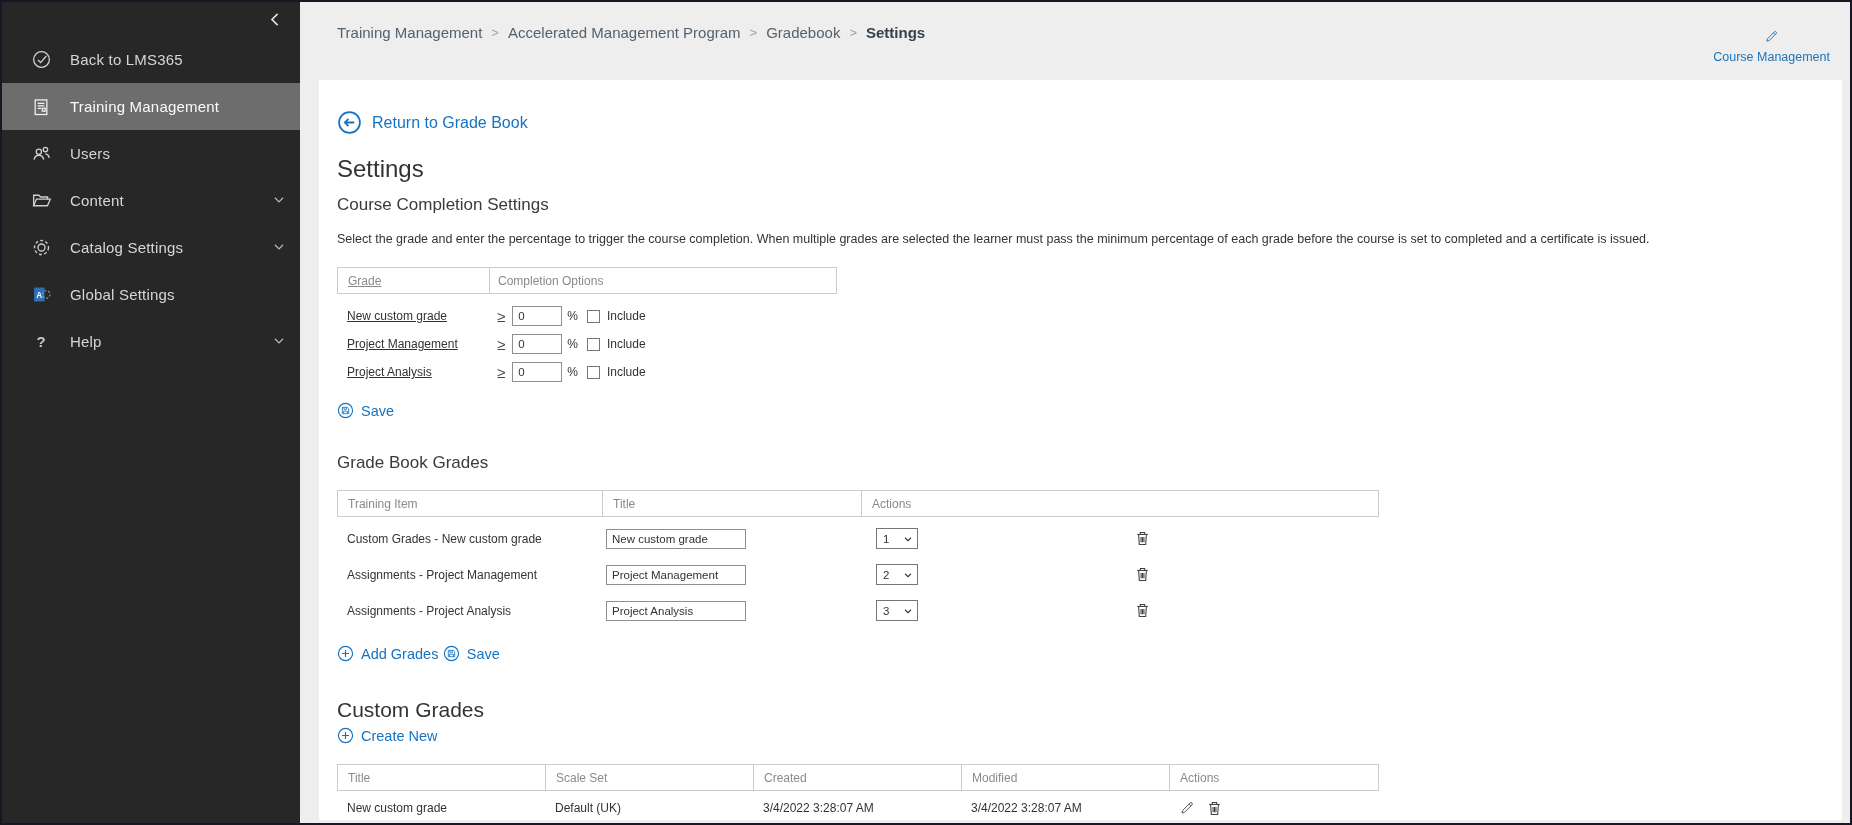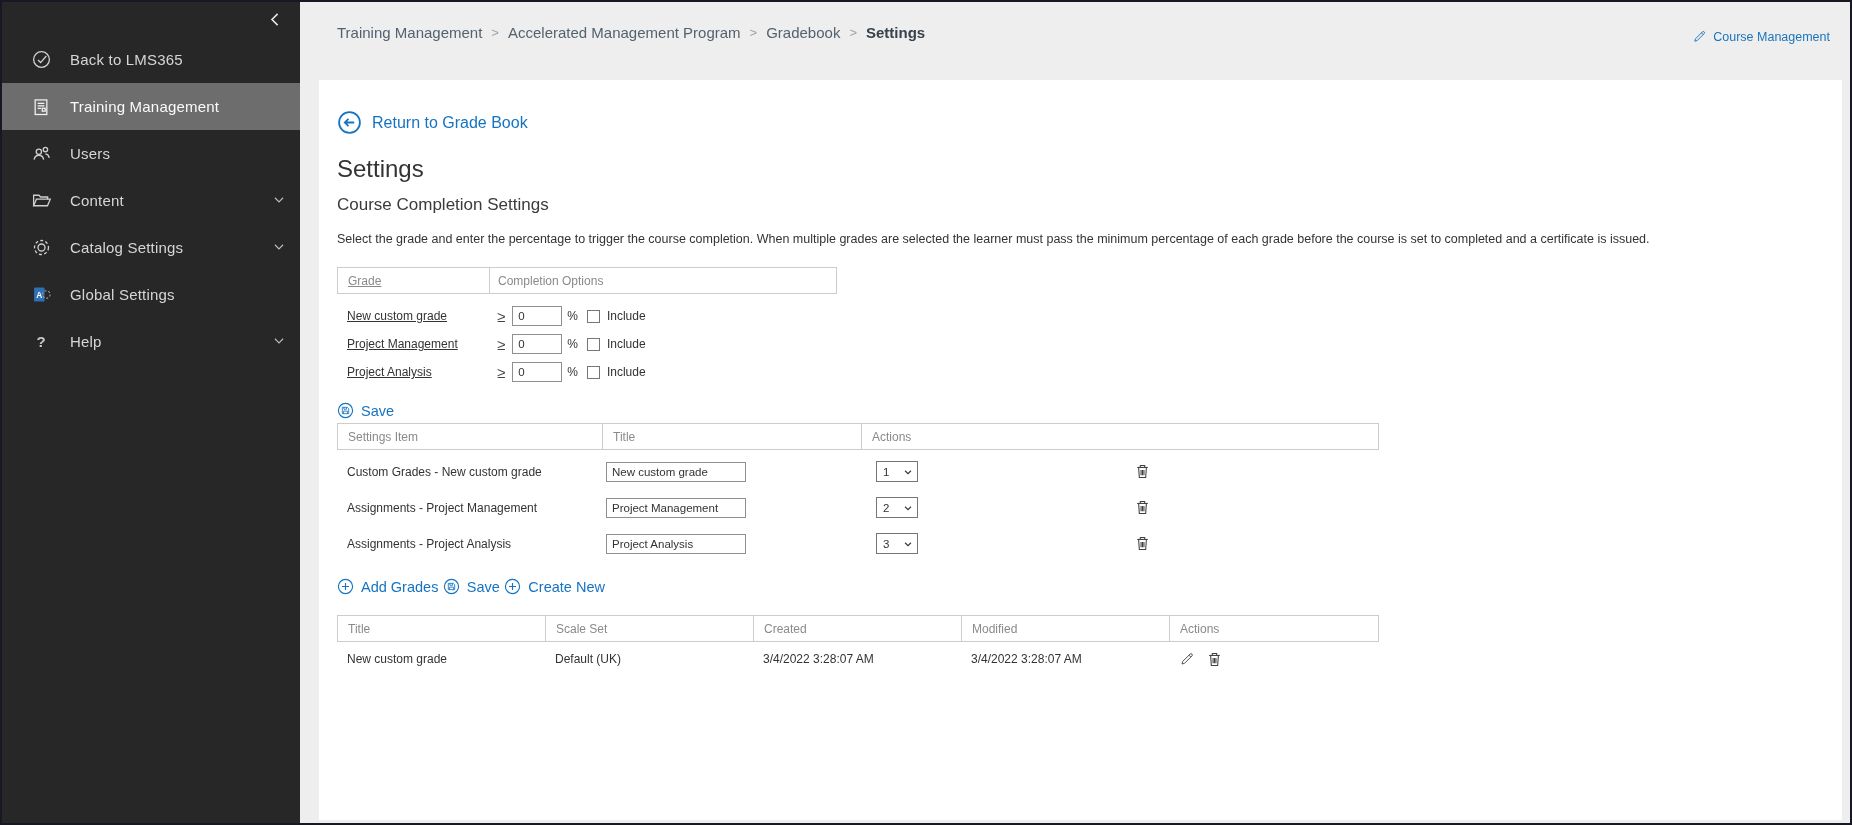--- a/index.html
+++ b/index.html
@@ -24,21 +24,21 @@
   .nav-item .chev { position:absolute; right:14px; top:50%; transform:translateY(-50%); color:#b8b8b8; }
   .qmark { font-size:15px; font-weight:bold; color:#c9c9c9; }
 
   
   .content-col { flex:1; display:flex; flex-direction:column; background:#eeeeee; min-width:0; }
   .topbar { height:78px; display:flex; justify-content:space-between; align-items:flex-start; padding:22px 20px 0 37px; }
   .breadcrumb { font-size:15px; color:#54626f; display:flex; align-items:center; gap:9px; }
   .breadcrumb .crumb { cursor:pointer; }
   .breadcrumb .sep { color:#9aa3ab; font-size:13px; }
   .breadcrumb .current { color:#38424d; font-weight:600; }
-  .course-mgmt { display:flex; align-items:center; gap:6px; color:#1b75bb; font-size:12.5px; margin-top:5px; cursor:pointer; }
+  .course-mgmt { display:flex; align-items:center; gap:6px; color:#1b75bb; font-size:12.5px; margin-top:5px; cursor:pointer;flex-direction:column; }
 
   .panel { flex:1; background:#ffffff; margin:0 8px 3px 19px; padding:30px 24px 20px 18px; overflow:hidden; }
 
   .return-link { display:inline-flex; align-items:center; gap:10px; color:#1673c1; font-size:16px; cursor:pointer; margin-bottom:20px; }
   h1.page-title { font-size:24px; font-weight:300; color:#333; margin-bottom:12px; }
   h2.section-title { font-size:17px; font-weight:300; color:#3b3b3b; margin-bottom:17px; }
   h2.section-title-lg { font-size:21px; font-weight:300; color:#333; }
   .desc { font-size:12.5px; color:#333; margin-bottom:21px; }
 
   
@@ -75,21 +75,21 @@
   .tbl2 .trow { margin-top:7px; }
 
   
   .tbl3 { width:1042px; }
   .tbl3 .cc { width:208px; min-width:208px; padding-left:10px; }
   .tbl3 .cl { flex:1; padding-left:10px; gap:12px; }
   .tbl3 .trow { height:34px; }
 
   .sp8 { height:8px; }
   .custom-head { margin-top:32px; }
-  .create-row { margin-top:12px; }
+  .create-row { margin-top:5px; }
   .tbl3-wrap { margin-top:16px; }
   .gbg-rows { margin-top:2px; }
   .addg { margin-top:20px; }
   .save2 { margin-top:15px; }
 </style>
 </head>
 <body>
 
 <div class="app">
 
@@ -269,25 +269,26 @@
 
       <div class="blue-link mt-save1">
         <svg width="17" height="17" viewBox="0 0 24 24" fill="none" stroke="#1673c1">
             <circle cx="12" cy="12" r="10" stroke-width="1.6"></circle>
             <path stroke-width="1.2" d="M7.5 7.5h7L16.5 9.5v7h-9z"></path>
             <path stroke-width="1.2" d="M9.8 7.5v2.8h3.6V7.5M9.3 16.5v-3.6h5.4v3.6"></path>
           </svg>
         <span>Save</span>
       </div>
 
+      <h2 class="section-title mt-gbg">Grade Book Grades</h2>
 
       
       <div class="tbl2">
         <div class="tbl-head">
-          <div class="hc c1">Settings Item</div>
+          <div class="hc c1">Training Item</div>
           <div class="hc c2" style="padding-left:10px;">Title</div>
           <div class="hc c4">Actions</div>
         </div>
 
         <div class="gbg-rows">
           <div class="trow">
             <div class="tc c1">Custom Grades - New custom grade</div>
             <div class="tc c2">
                 <input class="titlebox" type="text" value="New custom grade" style="">
               </div>
@@ -373,20 +374,21 @@
 
       <div class="blue-link save2">
         <svg width="17" height="17" viewBox="0 0 24 24" fill="none" stroke="#1673c1">
             <circle cx="12" cy="12" r="10" stroke-width="1.6"></circle>
             <path stroke-width="1.2" d="M7.5 7.5h7L16.5 9.5v7h-9z"></path>
             <path stroke-width="1.2" d="M9.8 7.5v2.8h3.6V7.5M9.3 16.5v-3.6h5.4v3.6"></path>
           </svg>
         <span>Save</span>
       </div>
 
+      <h2 class="section-title-lg custom-head">Custom Grades</h2>
 
       <div class="blue-link create-row">
         <svg width="17" height="17" viewBox="0 0 24 24" fill="none" stroke="#1673c1" stroke-width="1.6">
             <circle cx="12" cy="12" r="10"></circle>
             <path d="M12 7v10M7 12h10"></path>
           </svg>
         <span>Create New</span>
       </div>
 
       

